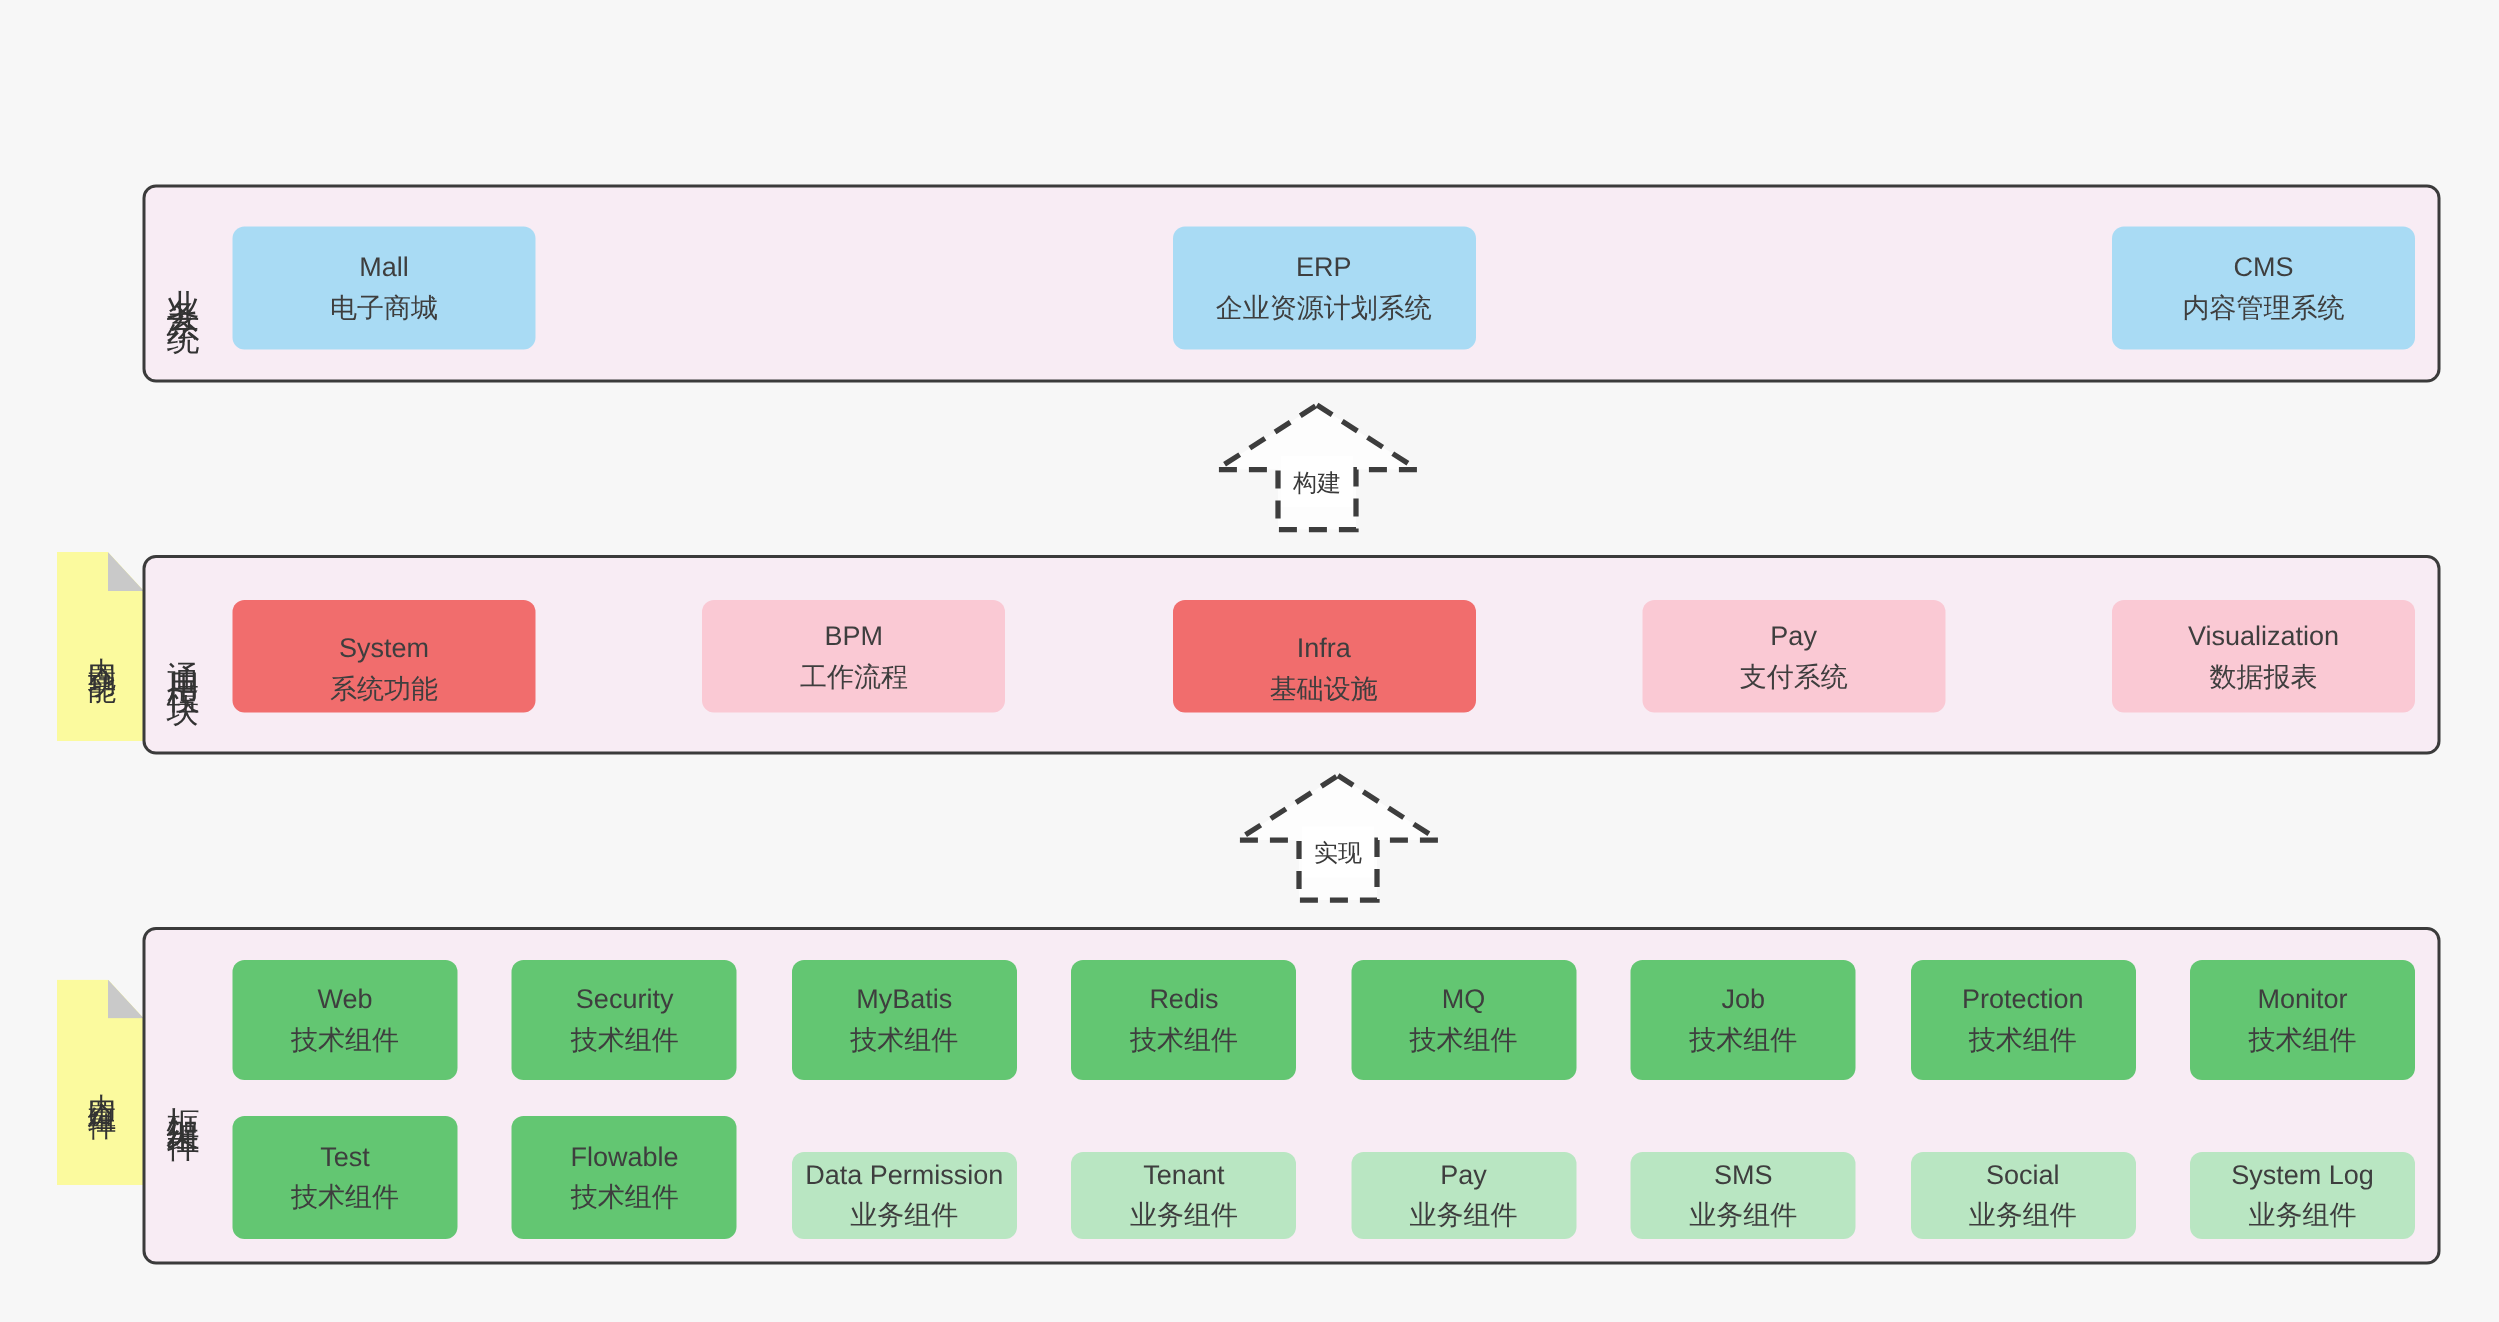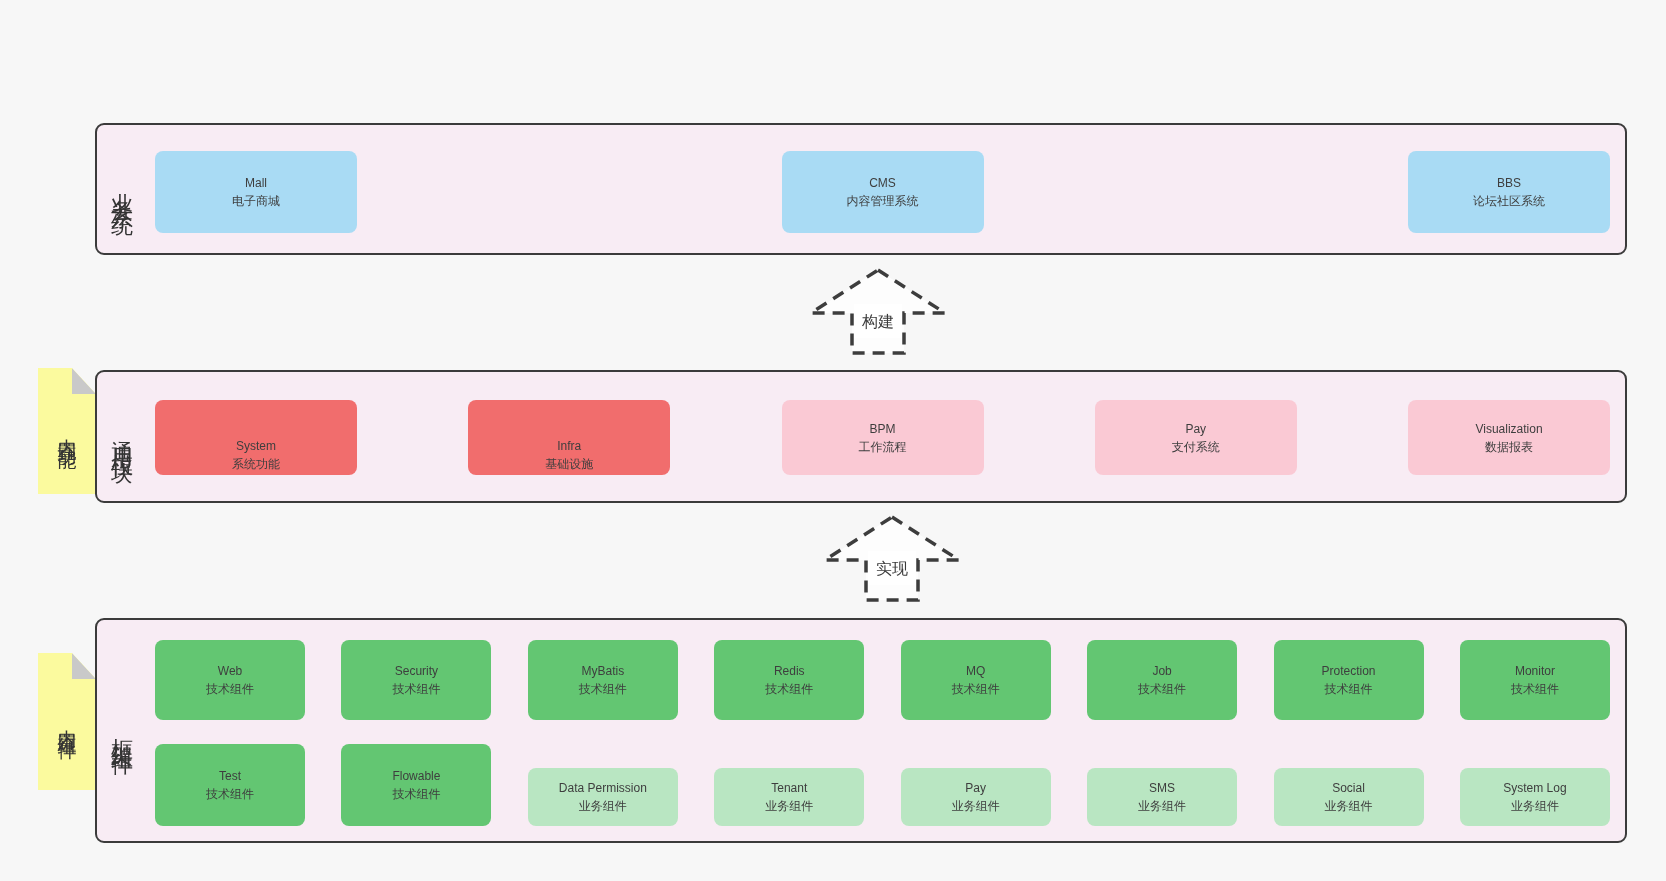--- a/index.html
+++ b/index.html
@@ -25,21 +25,21 @@
   .panel-components .side-label{letter-spacing:5px;}
 
   .brow{position:absolute;left:58px;right:15px;display:flex;justify-content:space-between;}
   .panel-business .brow{top:26px;height:82px;}
   .panel-modules .brow{top:28px;height:75px;}
   .panel-components .brow-1{top:20px;height:80px;}
   .panel-components .brow-2{top:124px;height:82px;}
 
   .box{border-radius:8px;display:flex;flex-direction:column;align-items:center;
     justify-content:center;text-align:center;color:var(--text);
-    font-size:12px;line-height:1.5;padding:2px 6px;}
+    font-size:18px;line-height:1.5;padding:2px 6px;}
   .w6{width:202px;}
   .w8{width:150px;}
   .v-blue{background:var(--blue);}
   .v-red{background:var(--red);justify-content:flex-end;}
   .v-pink{background:var(--pink);}
   .v-green{background:var(--green);}
   .v-light{background:var(--light_green);margin-top:24px;}
 
   .note{position:absolute;width:58px;background:var(--note_yellow);z-index:1;
     clip-path:polygon(0 0,calc(100% - 24px) 0,100% 26px,100% 100%,0 100%);
@@ -73,50 +73,50 @@
   </div>
 
   <div class="panel panel-business">
     <div class="side-label">业务系统</div>
     <div class="brow">
       <div class="box w6 v-blue">
         <div>Mall</div>
         <div>电子商城</div>
       </div>
       <div class="box w6 v-blue">
+        <div>ERP</div>
+        <div>企业资源计划系统</div>
+      </div>
+      <div class="box w6 v-blue">
         <div>CMS</div>
         <div>内容管理系统</div>
-      </div>
-      <div class="box w6 v-blue">
-        <div>BBS</div>
-        <div>论坛社区系统</div>
       </div>
     </div>
   </div>
 
   <svg class="arrow" style="left:808px;top:267px" width="140" height="88" viewBox="0 0 140 88">
     <polygon class="arrow-shape" points="70,3 137,46 96,46 96,86 44,86 44,46 3,46"></polygon>
     <rect class="arrow-label-bg" x="46" y="37" width="48" height="34"></rect>
     <text class="arrow-label" x="70" y="60">构建</text>
   </svg>
 
   <div class="panel panel-modules">
     <div class="side-label">通用模块</div>
     <div class="brow">
       <div class="box w6 v-red">
         <div>System</div>
         <div>系统功能</div>
       </div>
+      <div class="box w6 v-pink">
+        <div>BPM</div>
+        <div>工作流程</div>
+      </div>
       <div class="box w6 v-red">
         <div>Infra</div>
         <div>基础设施</div>
-      </div>
-      <div class="box w6 v-pink">
-        <div>BPM</div>
-        <div>工作流程</div>
       </div>
       <div class="box w6 v-pink">
         <div>Pay</div>
         <div>支付系统</div>
       </div>
       <div class="box w6 v-pink">
         <div>Visualization</div>
         <div>数据报表</div>
       </div>
     </div>

